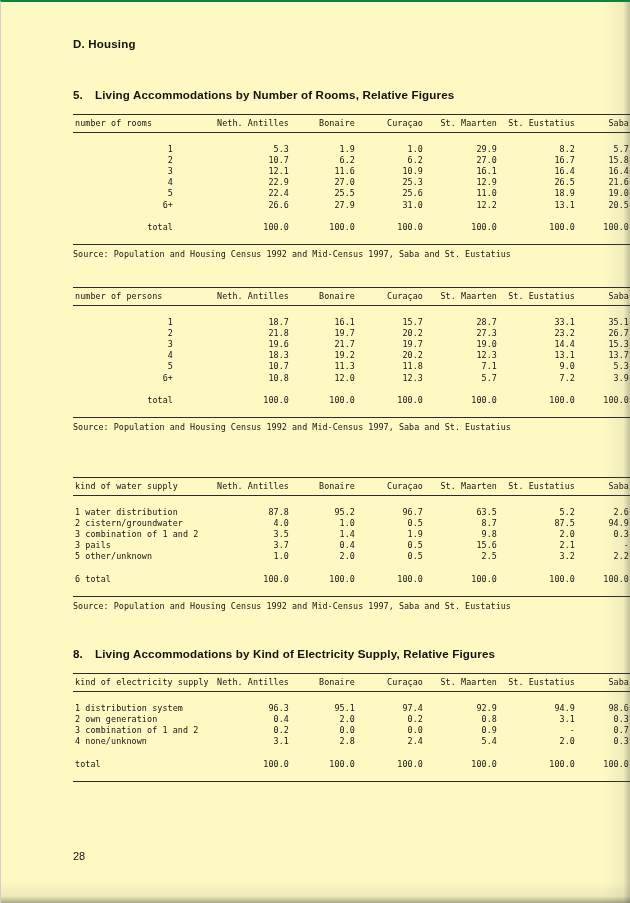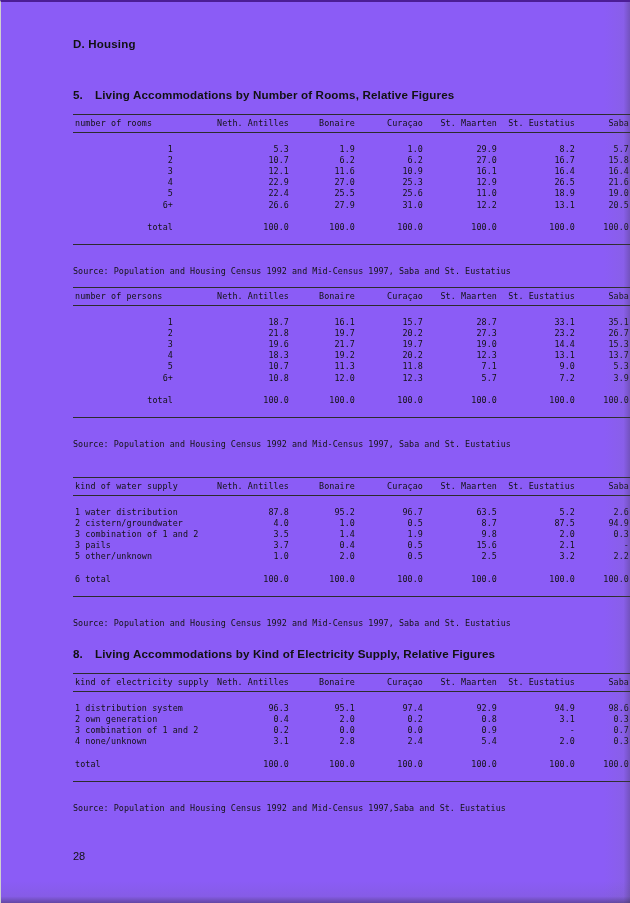--- a/index.html
+++ b/index.html
@@ -5,23 +5,23 @@
 <style>
   html, body {
     margin: 0;
     padding: 0;
     background: #b9b9b9;
   }
   .page {
     position: relative;
     width: 630px;
     height: 903px;
-    background: #8b5cf6;
+    background: #fef9c3;
     box-sizing: border-box;
-    border-top: 2px solid #4c1d95;
+    border-top: 2px solid #15803d;
     border-left: 1px solid #cfcfcf;
     overflow: hidden;
     font-family: "Liberation Sans", sans-serif;
     color: #111111;
   }
   
   .scan-shade-right {
     position: absolute;
     top: 0; right: 0;
     width: 26px; height: 903px;
@@ -128,21 +128,21 @@
   table.data tbody tr.spacer-mid td { height: 9px; }
   table.data tbody tr.bottom-rule td {
     border-bottom: 1.3px solid #2c2c2c;
     height: 7px;
   }
 
   .source {
     font-family: "DejaVu Sans Mono", "Liberation Mono", monospace;
     font-size: 8.4px;
     letter-spacing: 0.05px;
-    margin-top: 21px;
+    margin-top: 4px;
     white-space: nowrap;
     color: #141414;
   }
 
   .page-number {
     position: absolute;
     left: 72px;
     top: 848px;
     font-size: 11px;
     font-family: "Liberation Sans", sans-serif;
@@ -597,21 +597,20 @@
               <td>&nbsp;</td>
               <td>&nbsp;</td>
               <td>&nbsp;</td>
               <td>&nbsp;</td>
               <td>&nbsp;</td>
               <td>&nbsp;</td>
               <td>&nbsp;</td>
             </tr>
           </tbody>
       </table>
-      <div class="source">Source: Population and Housing Census 1992 and Mid-Census 1997,Saba and St. Eustatius</div>
     </div>
 
     <div class="page-number">28</div>
   </div>
 
   <div class="scan-shade-right"></div>
   <div class="scan-shade-bottom"></div>
 </div>
 
 </body></html>

